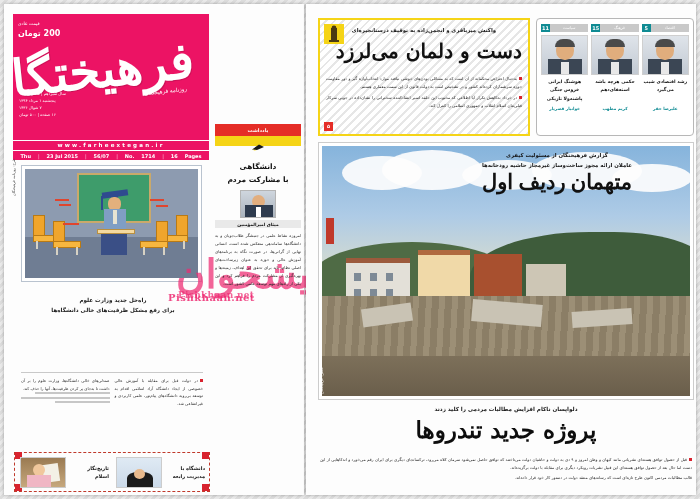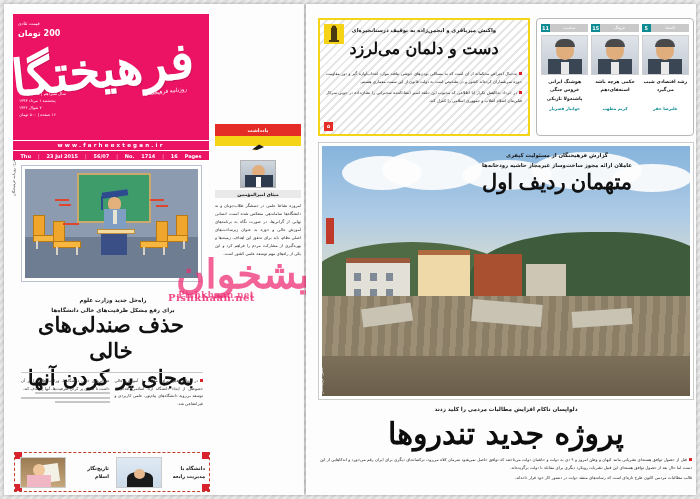--- a/index.html
+++ b/index.html
@@ -257,21 +257,21 @@
   #tr-icon {
     position: absolute; left: 4px; top: 4px; width: 20px; height: 20px;
     background: #f5d417; display: flex; align-items: center; justify-content: center;
   }
   #tr-kicker {
     font-size: 5.4px; text-align: center; line-height: 1.8; color: #1a1a1a;
     font-weight: bold; margin: 2px 0 3px 0;
   }
   #tr-headline {
     font-family: "DejaVu Serif", "Liberation Serif", serif;
-    font-weight: bold; font-size: 16px; text-align: center;
+    font-weight: bold; font-size: 20px; 
     line-height: 1.2; color: #111; letter-spacing: -.5px; margin-bottom: 12px;
   }
   #tr-body { font-size: 4.1px; line-height: 1.95; text-align: justify; color: #222; }
   #tr-body p { margin-bottom: 3px; }
   #tr-pagebadge {
     position: absolute; left: 4px; bottom: 3px; width: 9px; height: 9px;
     background: #e52d27; color: #fff; font-size: 5px; font-weight: bold;
     text-align: center; line-height: 9px;
   }
 
@@ -346,21 +346,21 @@
   
   #br-kicker {
     position: absolute; left: 318px; top: 404px; width: 376px;
     direction: rtl; text-align: center;
     font-size: 5.6px; line-height: 1.8; color: #1a1a1a; font-weight: bold;
   }
   #br-headline {
     position: absolute; left: 318px; top: 416px; width: 376px;
     direction: rtl; text-align: center;
     font-family: "DejaVu Serif", "Liberation Serif", serif;
-    font-weight: bold; font-size: 30px; line-height: 1.22; color: #0d0d0d;
+    font-weight: bold; font-size: 23px; line-height: 1.22; color: #0d0d0d;
     letter-spacing: -1px;
   }
   #br-body {
     position: absolute; left: 320px; top: 456px; width: 372px; height: 38px;
     direction: rtl; font-size: 4.1px; line-height: 1.95; color: #222;
     text-align: justify;
   }
   #br-body p { margin-bottom: 2px; }
   .mini-sq { display:inline-block; width:3px; height:3px; background:#d8232f; margin-left:2px; }
   
@@ -453,24 +453,20 @@
   </div>
   <div id="cartoon-credit">طرح: روزنامه فرهیختگان</div>
 
   <div class="wm-pink" id="wm-1">پیشخوان</div>
   <div class="wm-pink" id="wm-2">Pishkhaan.net</div>
 
   <div id="left-kicker">
     <div>راه‌حل جدید وزارت علوم</div>
     <div>برای رفع مشکل ظرفیت‌های خالی دانشگاه‌ها</div>
   </div>
-  <div id="left-headline">
-    <span>حذف صندلی‌های خالی</span>
-    <span class="ln2">به‌جای پر کردن آنها</span>
-  </div>
 
   <div id="left-body">
     <div class="col">
       <div class="lead-txt"><span class="bullet-red"></span><span>در دولت قبل برای مقابله با آموزش عالی خصوصی از ایجاد دانشگاه آزاد اسلامی اقدام به توسعه بی‌رویه دانشگاه‌های پیام‌نور، علمی کاربردی و غیرانتفاعی شد.</span></div>
     </div>
     <div class="col">
       <div class="lead-txt"><span>صندلی‌های خالی دانشگاه‌ها، وزارت علوم را بر آن داشت تا به‌جای پر کردن ظرفیت‌ها، آنها را حذف کند.</span></div>
       <div class="faux-line m"></div>
         <div class="faux-line"></div>
         <div class="faux-line s"></div>
@@ -507,20 +503,24 @@
 
   <div id="opinion-col">
     <div id="opinion-band">
       <div class="lbl">یادداشت</div>
     </div>
     <div id="opinion-band2"></div>
     <svg id="opinion-pen" viewBox="0 0 28 16">
       <path d="M2 13 L16 3 L26 8 L12 14 Z" fill="#1a1a1a"></path>
       <path d="M2 13 L7 15 L12 14 Z" fill="#f5d417"></path>
     </svg>
+    <div id="opinion-title">
+      <div>دانشگاهی</div>
+      <div>با مشارکت مردم</div>
+    </div>
     <div id="opinion-author">
       <div class="head"></div>
         <div class="suit"></div>
         <div class="shirt"></div>
     </div>
     <div id="opinion-byline">میثاق  امیرالمؤمنین</div>
     <div id="opinion-text">امروزه نشاط علمی در جنبشگر طلاب‌جویان و به دانشگاه‌ها ساماندهی منعکس شده است، انسانی نهایی از گرانی‌ها، در صورت نگاه به برنامه‌های آموزش عالی و حوزه به عنوان زیرساخت‌های اصلی نظام، باید برای تحقق این اهداف، زمینه‌ها و بهره‌گیری از مشارکت مردم را فراهم کرد و این یکی از راه‌های مهم توسعه علمی کشور است.</div>
   </div>
 
   <div class="sheet" id="sheet-right"></div>

